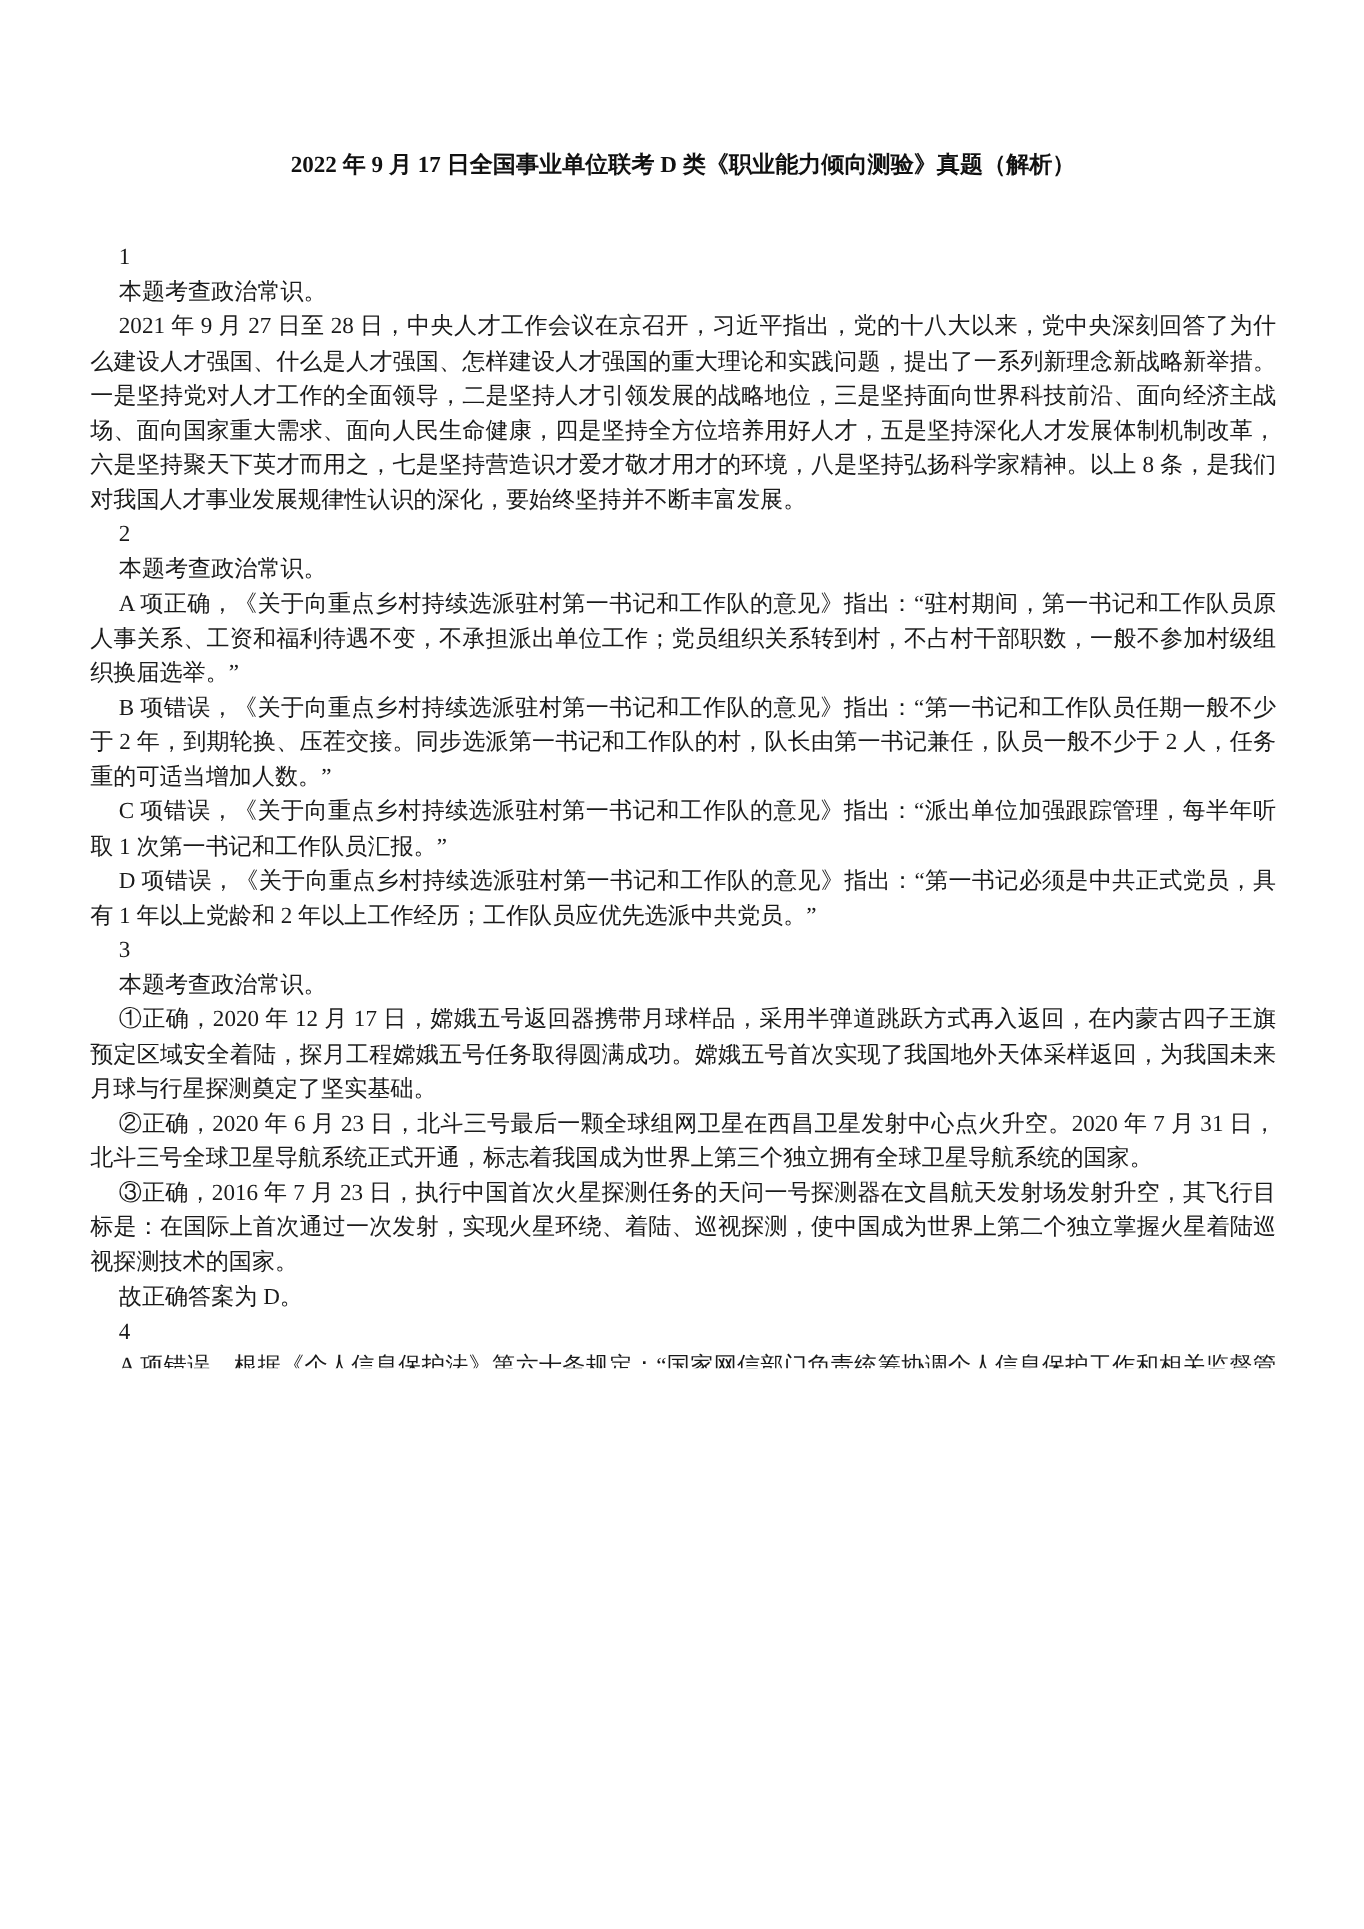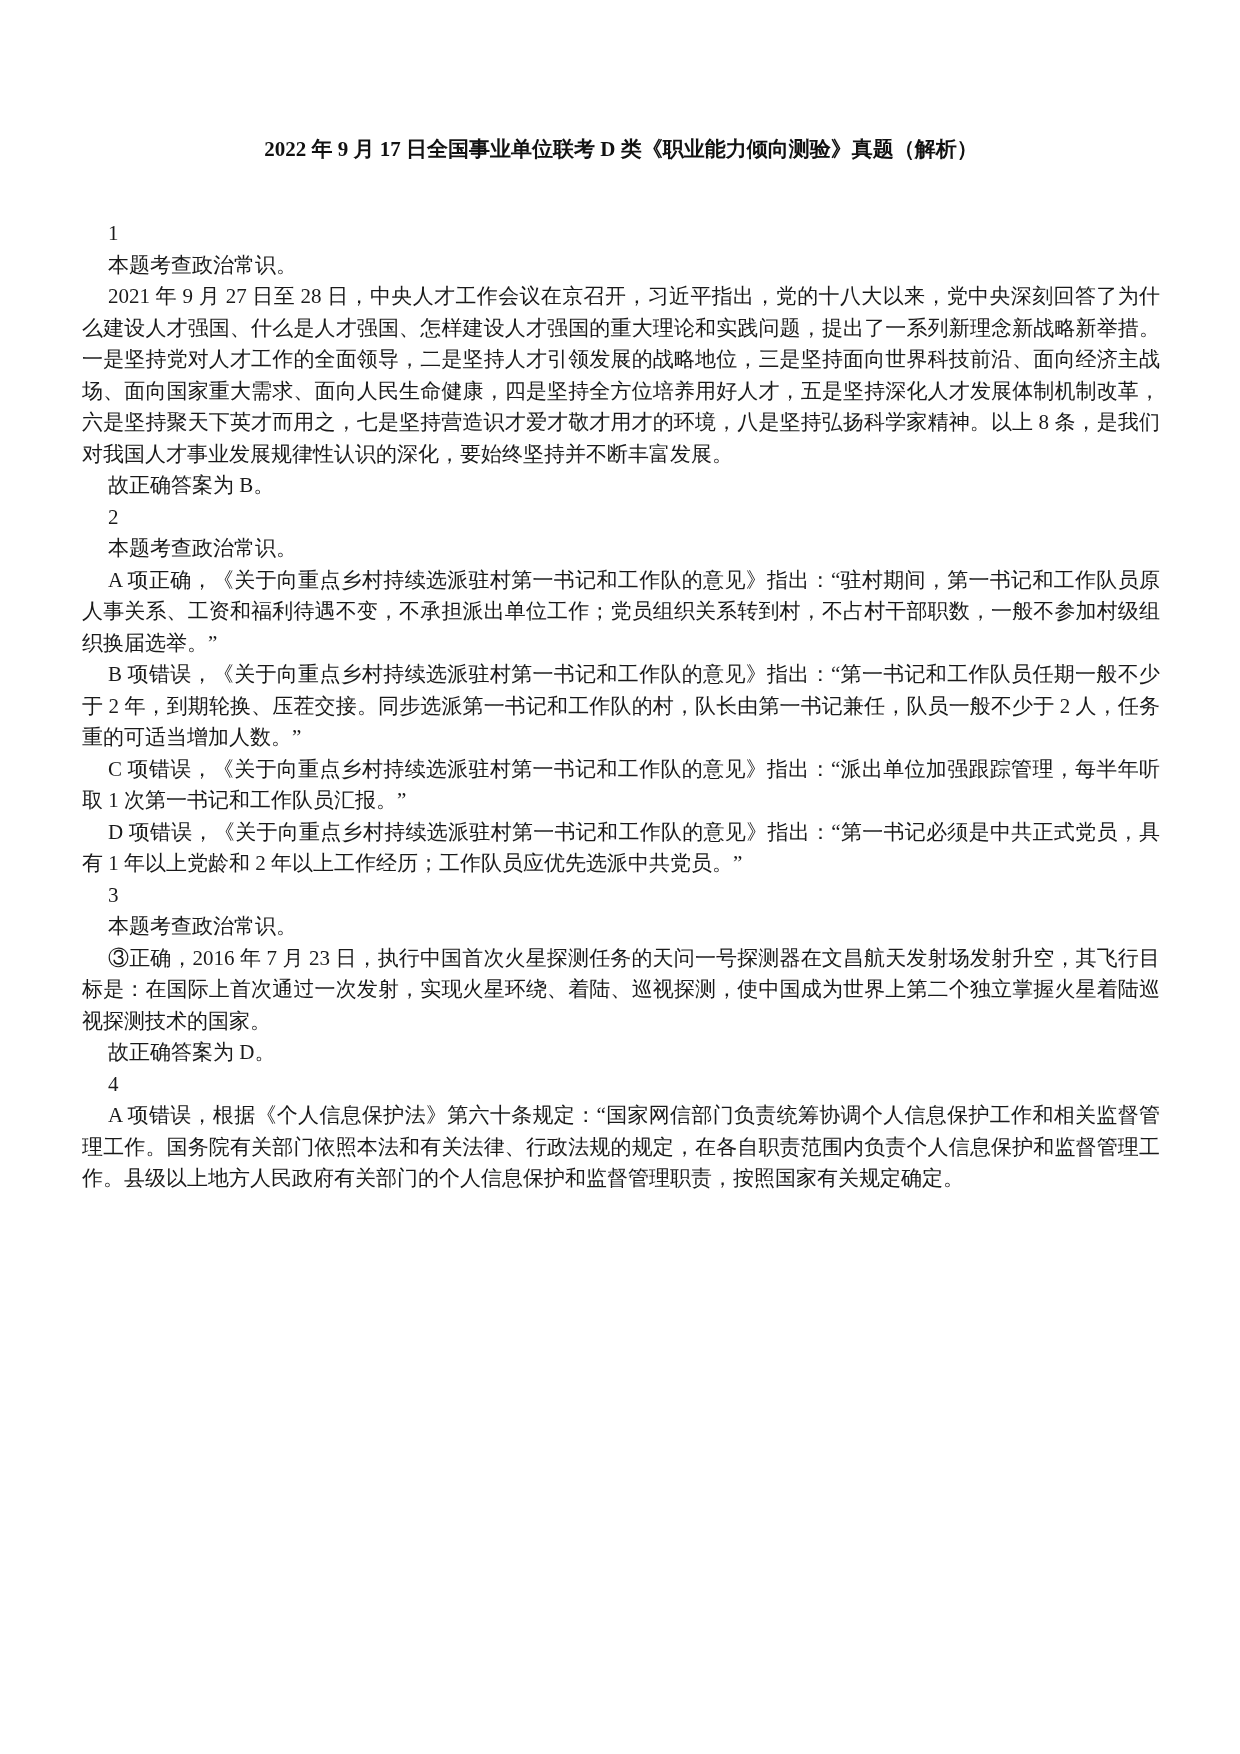--- a/index.html
+++ b/index.html
@@ -54,31 +54,32 @@
 </head>
 <body>
 
 <div class="page">
   <div class="content">
     <h1 class="doc-title">2022 年 9 月 17 日全国事业单位联考 D 类《职业能力倾向测验》真题（解析）</h1>
 
     <p class="para">1</p>
     <p class="para">本题考查政治常识。</p>
     <p class="para">2021 年 9 月 27 日至 28 日，中央人才工作会议在京召开，习近平指出，党的十八大以来，党中央深刻回答了为什么建设人才强国、什么是人才强国、怎样建设人才强国的重大理论和实践问题，提出了一系列新理念新战略新举措。一是坚持党对人才工作的全面领导，二是坚持人才引领发展的战略地位，三是坚持面向世界科技前沿、面向经济主战场、面向国家重大需求、面向人民生命健康，四是坚持全方位培养用好人才，五是坚持深化人才发展体制机制改革，六是坚持聚天下英才而用之，七是坚持营造识才爱才敬才用才的环境，八是坚持弘扬科学家精神。以上 8 条，是我们对我国人才事业发展规律性认识的深化，要始终坚持并不断丰富发展。</p>
-    <p class="para">故正确答案为 B。</p>
 
     <p class="para">2</p>
     <p class="para">本题考查政治常识。</p>
     <p class="para">A 项正确，《关于向重点乡村持续选派驻村第一书记和工作队的意见》指出：“驻村期间，第一书记和工作队员原人事关系、工资和福利待遇不变，不承担派出单位工作；党员组织关系转到村，不占村干部职数，一般不参加村级组织换届选举。”</p>
     <p class="para">B 项错误，《关于向重点乡村持续选派驻村第一书记和工作队的意见》指出：“第一书记和工作队员任期一般不少于 2 年，到期轮换、压茬交接。同步选派第一书记和工作队的村，队长由第一书记兼任，队员一般不少于 2 人，任务重的可适当增加人数。”</p>
     <p class="para">C 项错误，《关于向重点乡村持续选派驻村第一书记和工作队的意见》指出：“派出单位加强跟踪管理，每半年听取 1 次第一书记和工作队员汇报。”</p>
     <p class="para">D 项错误，《关于向重点乡村持续选派驻村第一书记和工作队的意见》指出：“第一书记必须是中共正式党员，具有 1 年以上党龄和 2 年以上工作经历；工作队员应优先选派中共党员。”</p>
 
     <p class="para">3</p>
     <p class="para">本题考查政治常识。</p>
+    <p class="para">①正确，2020 年 12 月 17 日，嫦娥五号返回器携带月球样品，采用半弹道跳跃方式再入返回，在内蒙古四子王旗预定区域安全着陆，探月工程嫦娥五号任务取得圆满成功。嫦娥五号首次实现了我国地外天体采样返回，为我国未来月球与行星探测奠定了坚实基础。</p>
+    <p class="para">②正确，2020 年 6 月 23 日，北斗三号最后一颗全球组网卫星在西昌卫星发射中心点火升空。2020 年 7 月 31 日，北斗三号全球卫星导航系统正式开通，标志着我国成为世界上第三个独立拥有全球卫星导航系统的国家。</p>
     <p class="para">③正确，2016 年 7 月 23 日，执行中国首次火星探测任务的天问一号探测器在文昌航天发射场发射升空，其飞行目标是：在国际上首次通过一次发射，实现火星环绕、着陆、巡视探测，使中国成为世界上第二个独立掌握火星着陆巡视探测技术的国家。</p>
     <p class="para">故正确答案为 D。</p>
 
     <p class="para">4</p>
     <p class="para">A 项错误，根据《个人信息保护法》第六十条规定：“国家网信部门负责统筹协调个人信息保护工作和相关监督管理工作。国务院有关部门依照本法和有关法律、行政法规的规定，在各自职责范围内负责个人信息保护和监督管理工作。县级以上地方人民政府有关部门的个人信息保护和监督管理职责，按照国家有关规定确定。</p>
   </div>
 
   <div class="footer-pagenum">1</div>
 </div>
 

